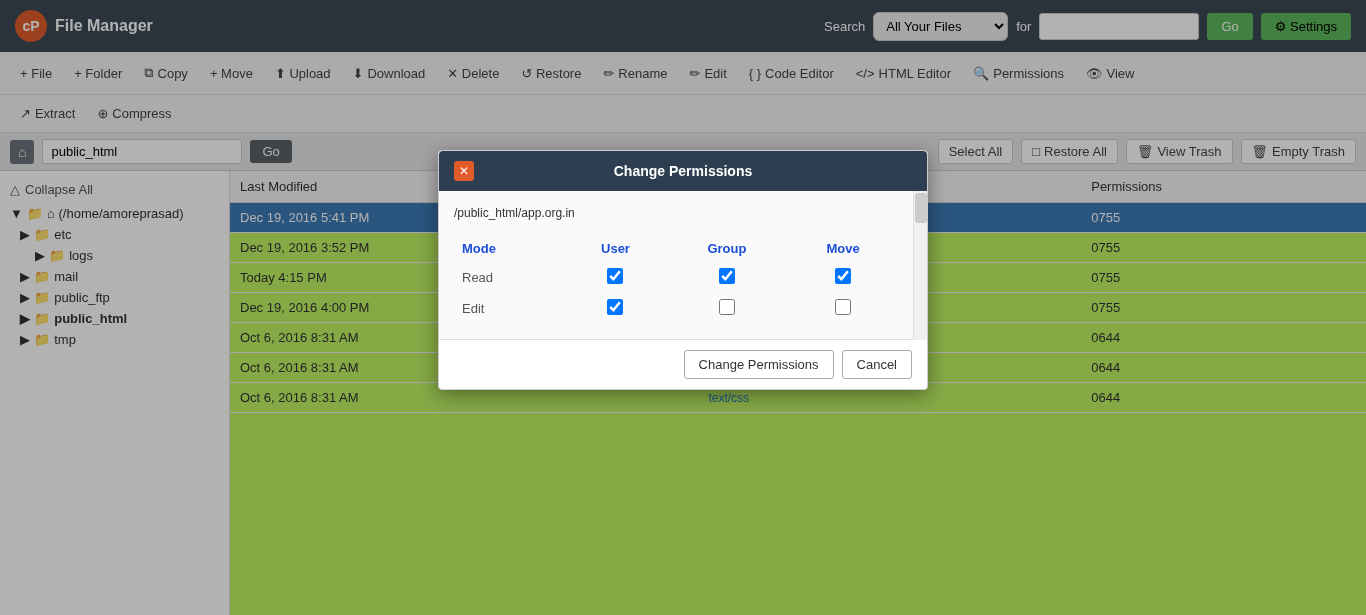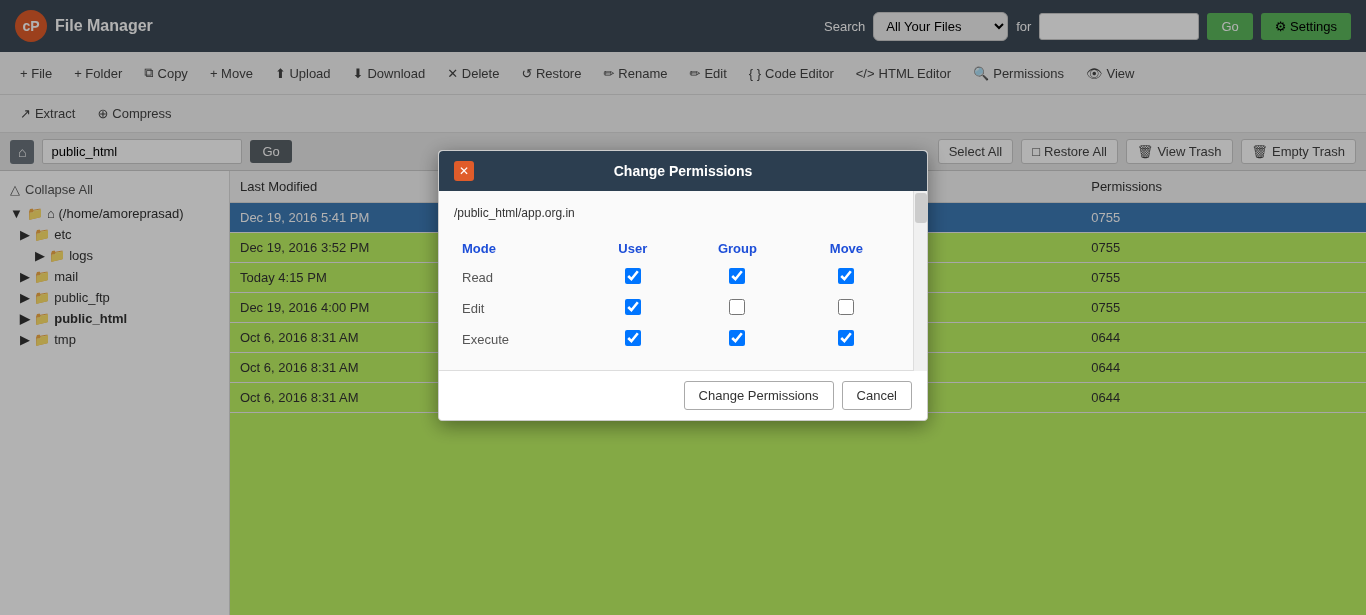--- a/index.html
+++ b/index.html
@@ -559,26 +559,20 @@
               <td><input type="checkbox" checked="" style=""></td>
               <td><input type="checkbox" checked="" style=""></td>
               <td><input type="checkbox" checked="" style=""></td>
             </tr>
             <tr>
               <td>Edit</td>
               <td><input type="checkbox" checked="" style=""></td>
               <td><input type="checkbox" style=""></td>
               <td><input type="checkbox" style=""></td>
             </tr>
-            <tr>
-              <td>Execute</td>
-              <td><input type="checkbox" checked="" style=""></td>
-              <td><input type="checkbox" checked="" style=""></td>
-              <td><input type="checkbox" checked="" style=""></td>
-            </tr>
           </tbody>
         </table>
       </div>
       <div style="width:14px; background:#f0f0f0; border-left:1px solid #ddd;">
         <div style="width:12px; height:30px; background:#ccc; margin:2px auto; border-radius:3px;"></div>
       </div>
     </div>
     <div class="modal-footer">
       <button class="btn-change-perm">Change Permissions</button>
       <button class="btn-cancel">Cancel</button>

